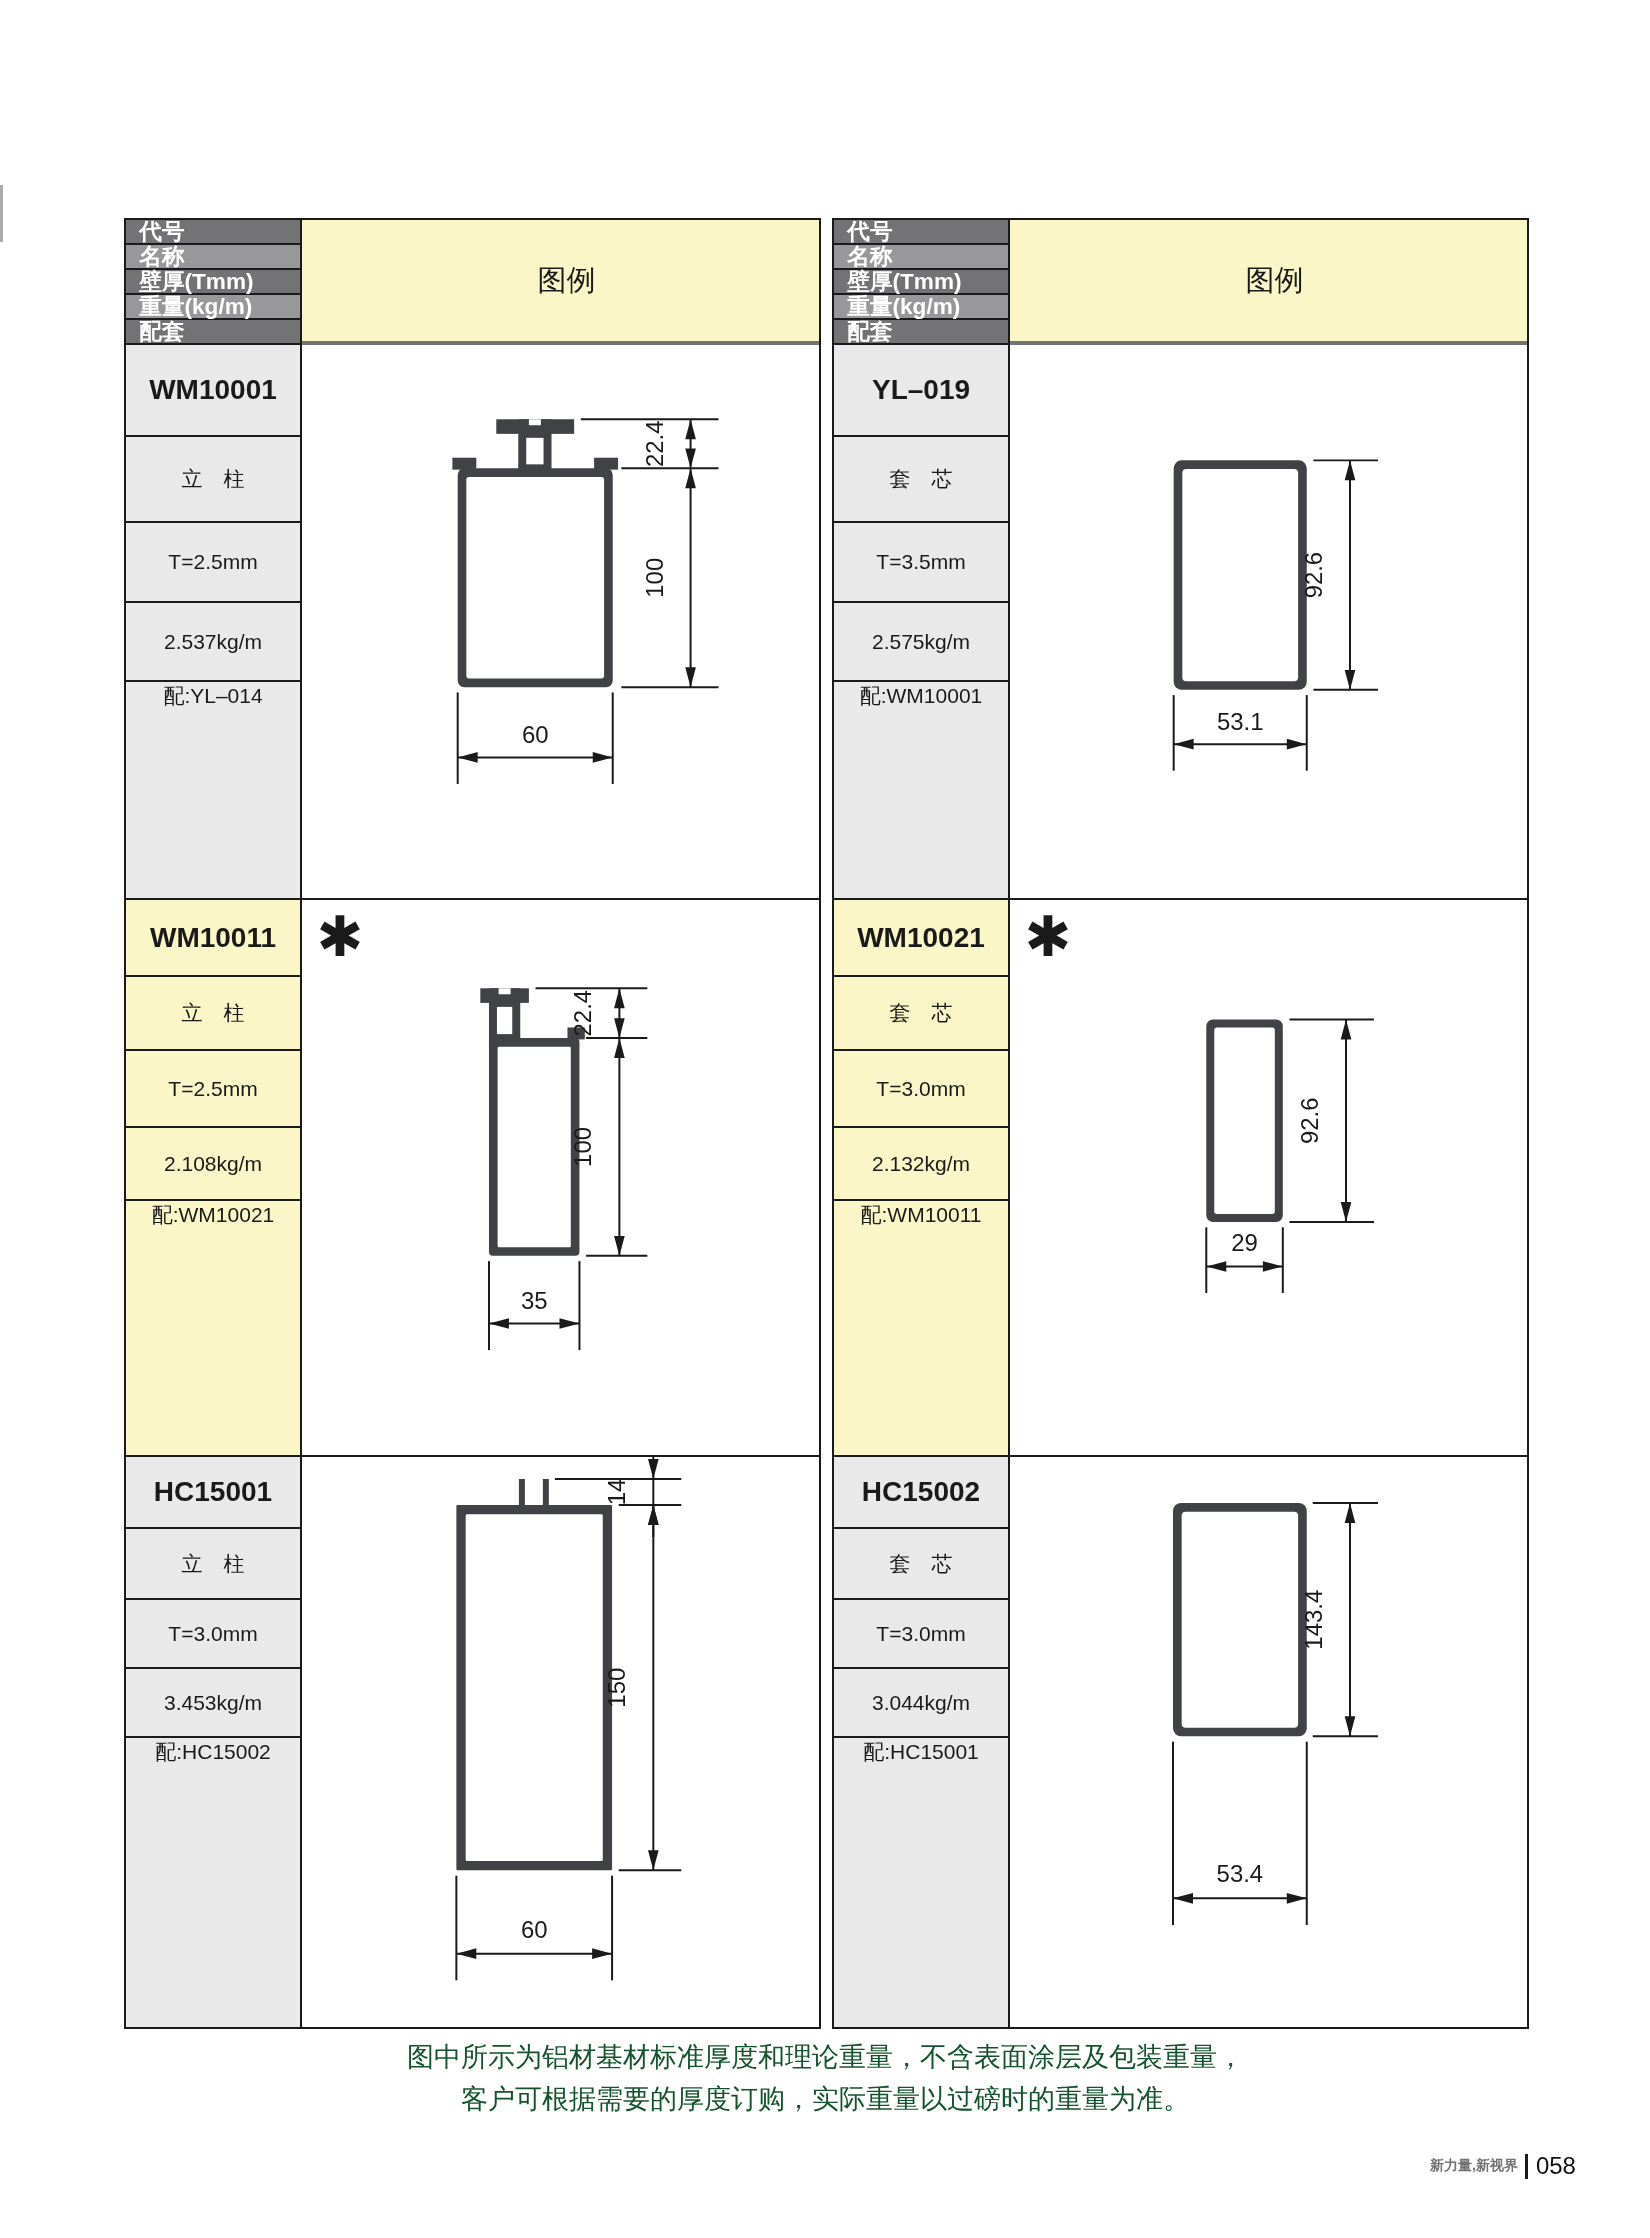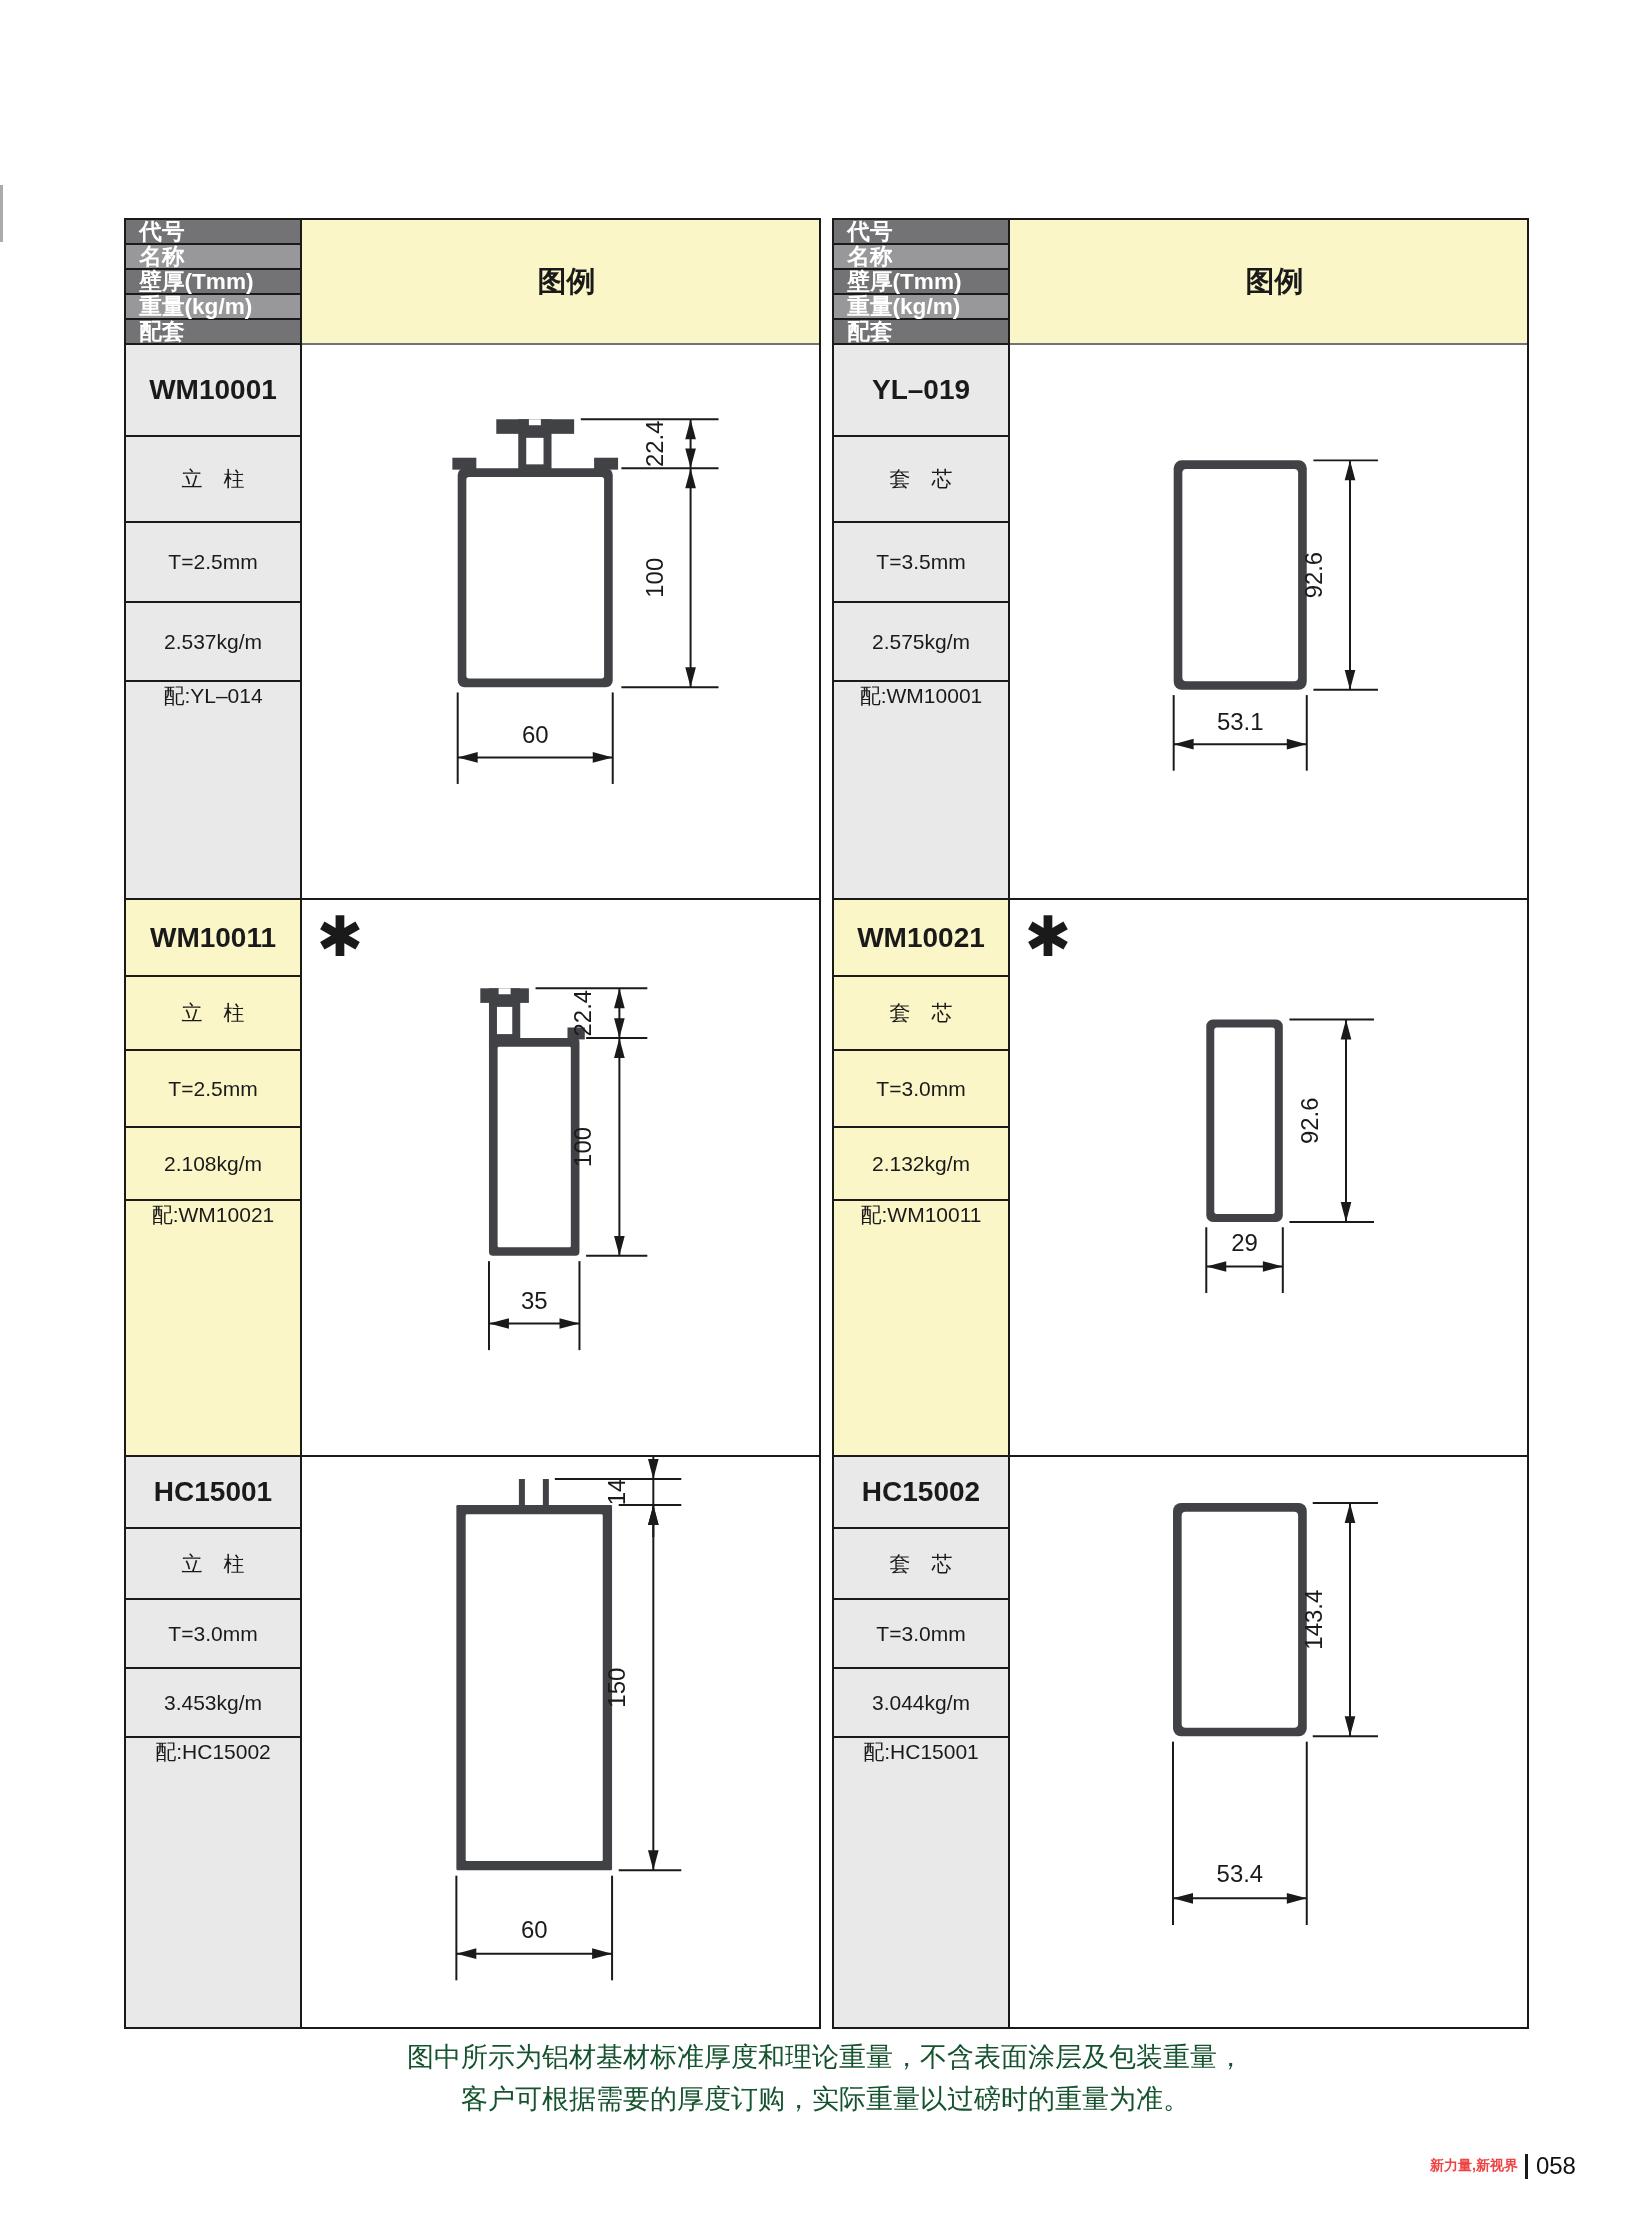--- a/index.html
+++ b/index.html
@@ -10,36 +10,36 @@
     grid-template-columns:176px 517px;
     grid-template-rows:25px 25px 25px 25px 25px 92px 86px 80px 79px 218px 77px 74px 77px 73px 256px 72px 71px 69px 69px 289px;
     border:2.7px solid #1a1a1a;background:#fff;box-sizing:content-box;}
   .t-left{left:124px;}
   .t-right{left:832px;}
   .hcell{grid-column:1;display:flex;align-items:center;padding-left:13.3px;
     color:#fff;font-weight:bold;font-size:22.6px;border-right:2px solid #1a1a1a;border-bottom:2px solid #1a1a1a;box-sizing:border-box;}
   .hd{background:var(--header-dark,#737376);}
   .hl{background:var(--header-light,#98989b);}
   .legendcell{grid-column:2;grid-row:1/span 5;background:var(--accent-yellow,#fbf6c7);
-    display:flex;align-items:center;justify-content:center;font-weight:bold;font-size:29px;
-    border-bottom:2px solid #737373;box-sizing:border-box;padding-left:12px;}
+    display:flex;align-items:center;justify-content:center;font-weight:normal;font-size:29px;
+    border-bottom:4px solid #737373;box-sizing:border-box;padding-left:12px;}
   .scell{grid-column:1;display:flex;align-items:center;justify-content:center;
     background:var(--cell-gray,#e9e9e9);font-size:21px;
     border-right:2px solid #1a1a1a;border-bottom:2px solid #1a1a1a;box-sizing:border-box;text-align:center;}
   .scell.ylw{background:var(--accent-yellow,#fbf6c7);}
   .scell.code{font-weight:bold;font-size:28px;}
   .scell.match{align-items:flex-start;}
   .dcell{grid-column:2;position:relative;background:#fff;border-bottom:2px solid #1a1a1a;box-sizing:border-box;}
   .dcell.last,.scell.last{border-bottom:none;}
   .dcell svg{position:absolute;left:0;top:0;width:100%;height:100%;}
   svg text{font-family:"Liberation Sans","DejaVu Sans",sans-serif;font-size:36px;}
   .asterisk{position:absolute;left:14.6px;top:9.3px;font-size:56px;font-weight:bold;color:#1a1a1a;line-height:1;}
   .note{position:absolute;left:0;top:2036px;width:1651px;text-align:center;font-size:27px;line-height:42px;color:#14532d;}
   .brandbar{position:absolute;left:1430px;top:2152px;display:flex;align-items:center;}
-  .brand{font-size:14px;font-weight:bold;color:#ef4444;}
+  .brand{font-size:14px;font-weight:bold;color:#737373;}
   .bsep{width:3.3px;height:25px;background:#1a1a1a;margin:0 8px 0 6.7px;}
   .pgnum{font-size:24px;font-weight:normal;color:#111;}
 </style>
 </head>
 <body>
 
 <div class="page">
 
   <div class="edge-mark"></div>
 

